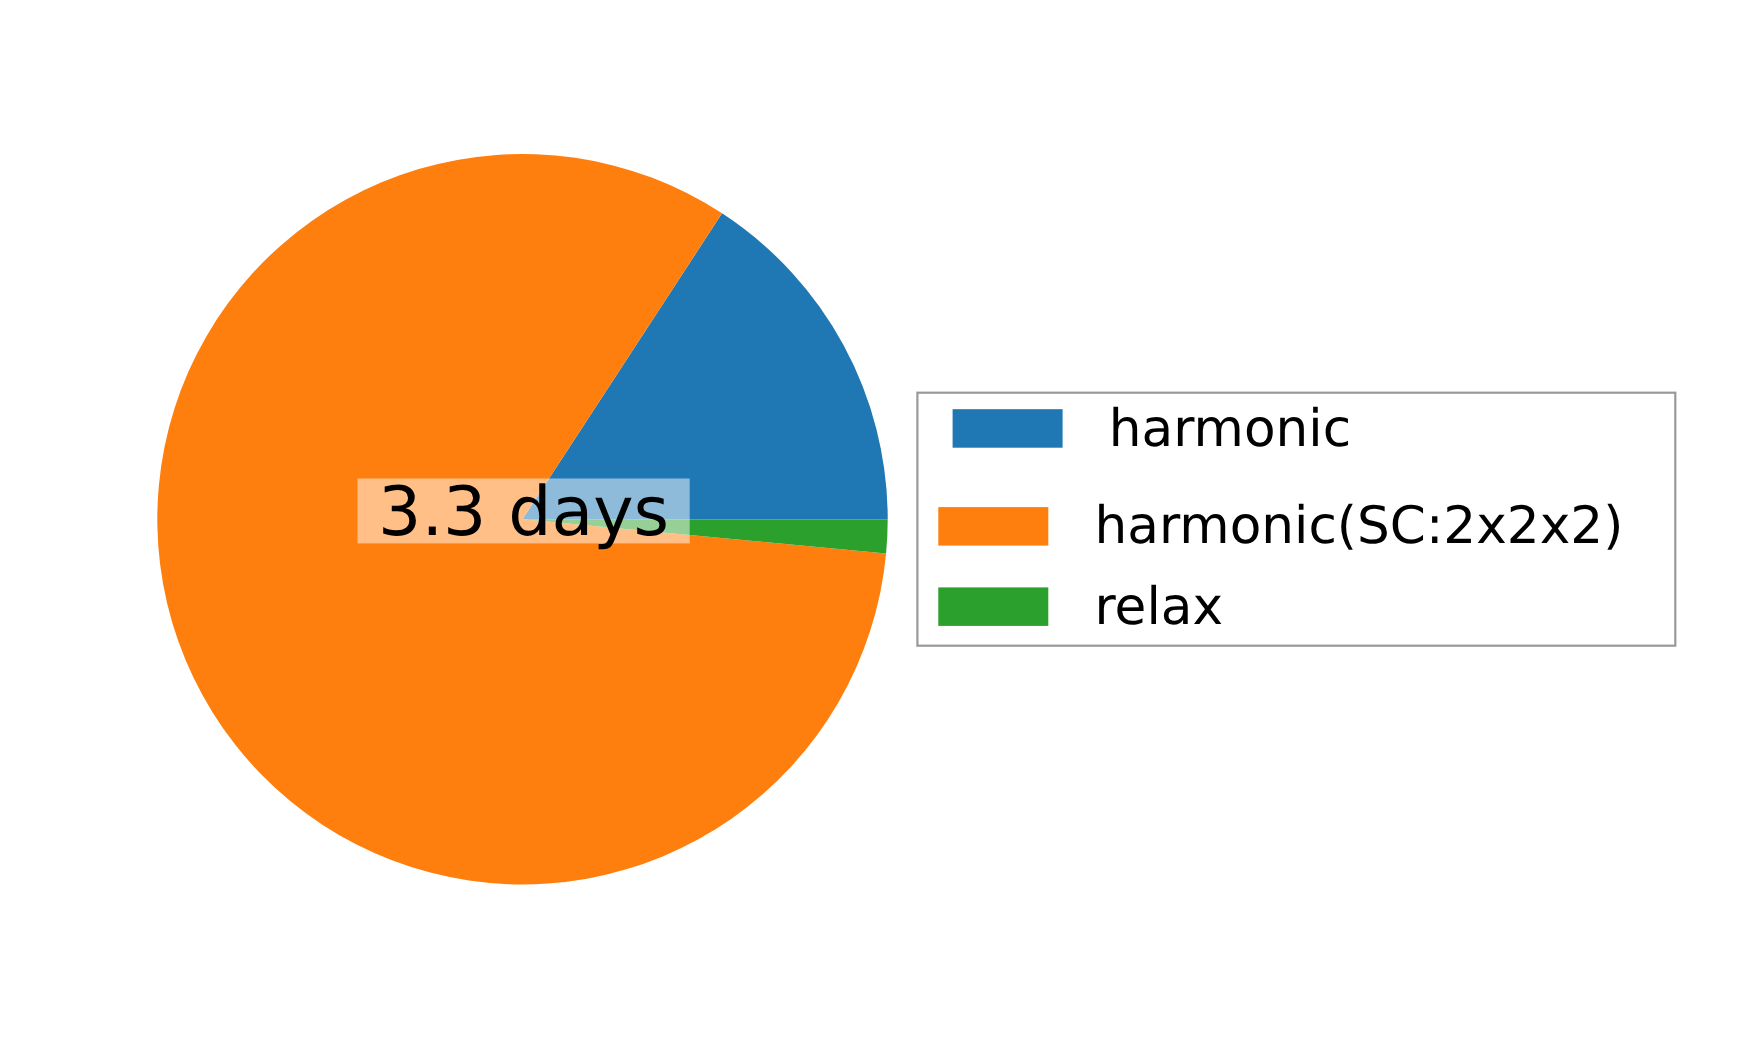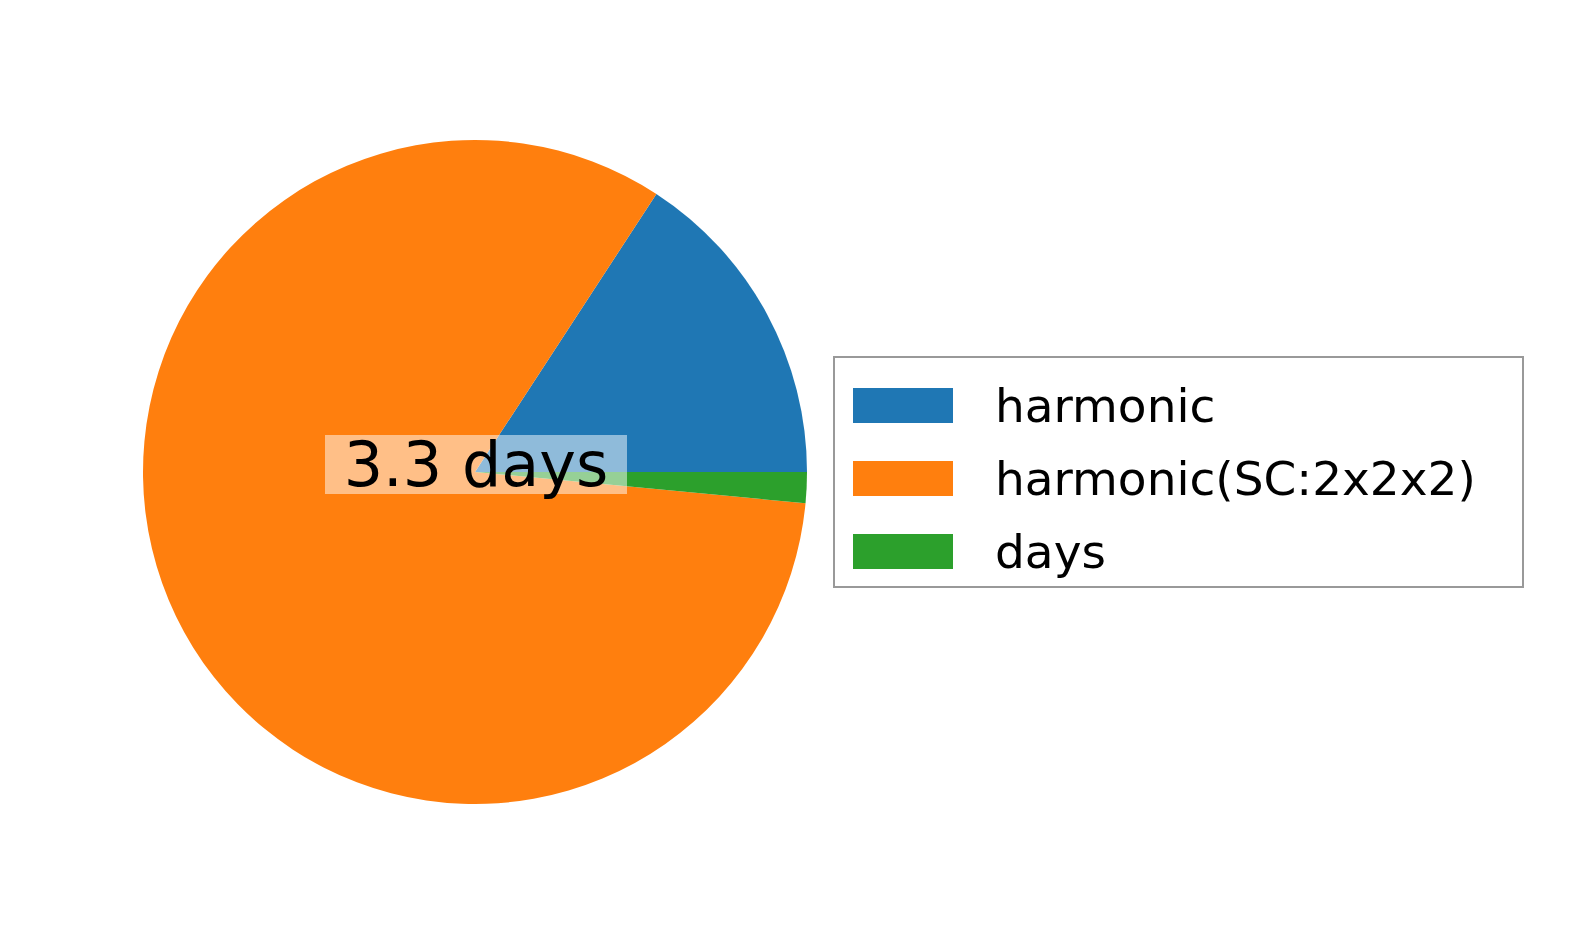--- a/index.html
+++ b/index.html
@@ -98,27 +98,27 @@
           <path d="M 475 472 L 805.53 503.24 A 332 332 0 0 0 807.00 472.00 Z" fill="#2ca02c" stroke="none"></path>
         </g>
     </svg>
   </div>
 
   <div id="center-label">
     <span id="center-label-text">3.3 days</span>
   </div>
 
   <div id="legend" style="border-color: rgb(153, 153, 153); background: rgb(255, 255, 255);">
-    <div class="legend-row" style="top:22px;">
+    <div class="legend-row" style="top:6px;padding-left:13px;">
       <span class="legend-swatch" style="background: rgb(31, 119, 180);"></span>
       <span class="legend-label">harmonic</span>
     </div>
     <div class="legend-row" style="top:95px;">
       <span class="legend-swatch" style="background: rgb(255, 127, 14);"></span>
       <span class="legend-label">harmonic(SC:2x2x2)</span>
     </div>
     <div class="legend-row" style="top:168px;">
       <span class="legend-swatch" style="background: rgb(44, 160, 44);"></span>
-      <span class="legend-label">days</span>
+      <span class="legend-label">relax</span>
     </div>
   </div>
 
 </div>
 
 </body></html>

